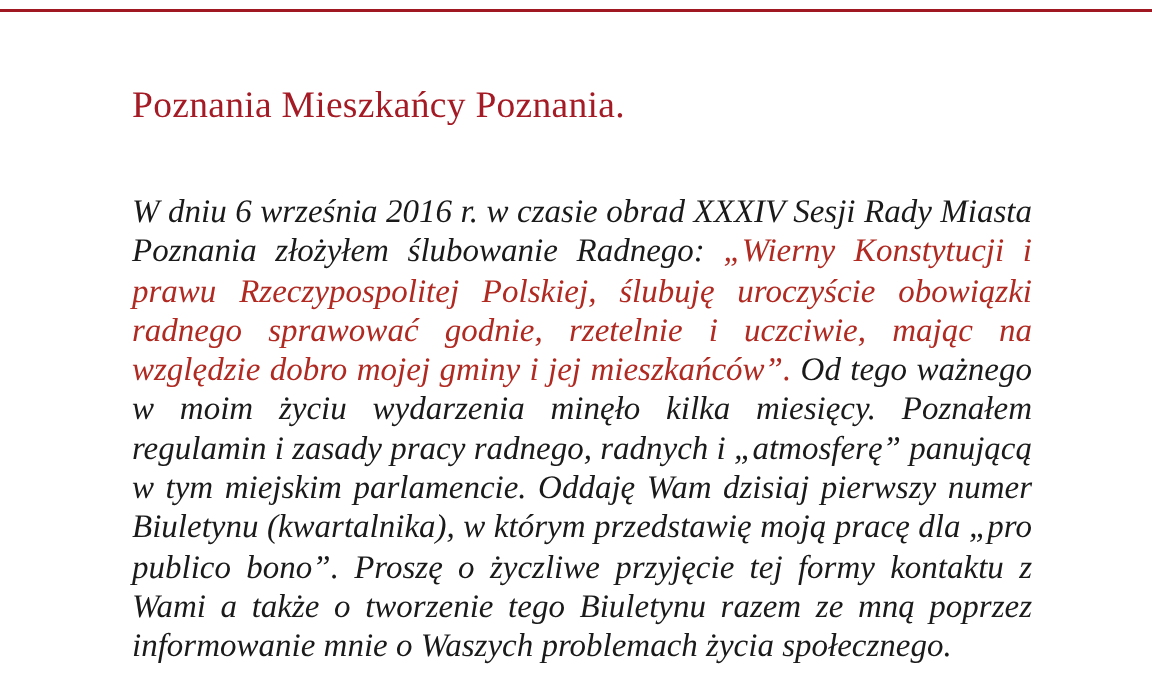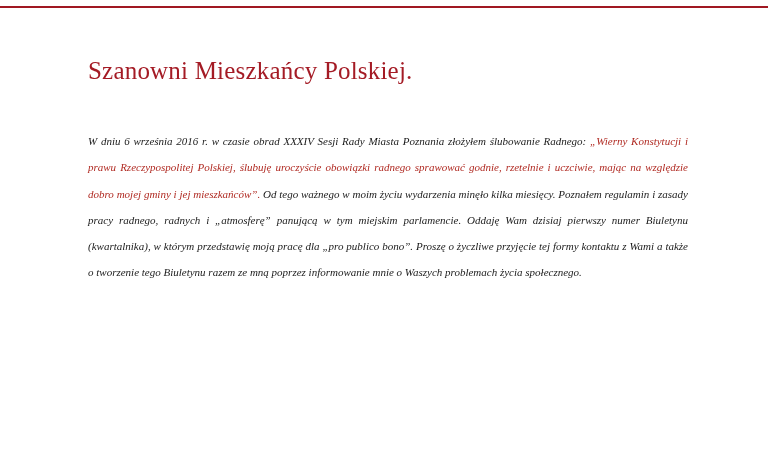--- a/index.html
+++ b/index.html
@@ -38,38 +38,38 @@
     font-family: "Liberation Serif", serif;
     font-size: 25px;
     font-weight: normal;
     letter-spacing: 0.2px;
     margin: 0 0 42px 0;
     line-height: 1.2;
   }
   .body-text {
     font-family: "Liberation Serif", serif;
     font-style: italic;
-    font-size: 11px;
+    font-size: 22px;
     line-height: 26.3px;
     color: #1a1a1a;
     text-align: justify;
     text-justify: inter-word;
     margin: 0;
   }
   .oath {
     color: #b02a22;
   }
 </style>
 </head>
 <body>
 
 <div class="page">
 
   <div class="top-rule"></div>
 
   <div class="content">
 
-    <h1 class="heading">Szanowni Mieszkańcy Polskiej.</h1>
+    <h1 class="heading">Poznania Mieszkańcy Poznania.</h1>
 
     <p class="body-text"><span>W dniu 6 września 2016 r. w czasie obrad XXXIV Sesji Rady Miasta Poznania złożyłem ślubowanie Radnego: </span><span class="oath">„Wierny Konstytucji i prawu Rzeczypospolitej Polskiej, ślubuję uroczyście obowiązki radnego sprawować godnie, rzetelnie i uczciwie, mając na względzie dobro mojej gminy i jej mieszkańców”.</span><span> Od tego ważnego w moim życiu wydarzenia minęło kilka miesięcy. Poznałem regulamin i zasady pracy radnego, radnych i „atmosferę” panującą w tym miejskim parlamencie. Oddaję Wam dzisiaj pierwszy numer Biuletynu (kwartalnika), w którym przedstawię moją pracę dla „pro publico bono”. Proszę o życzliwe przyjęcie tej formy kontaktu z Wami a także o tworzenie tego Biuletynu razem ze mną poprzez informowanie mnie o Waszych problemach życia społecznego.</span></p>
 
   </div>
 </div>
 
 </body></html>

